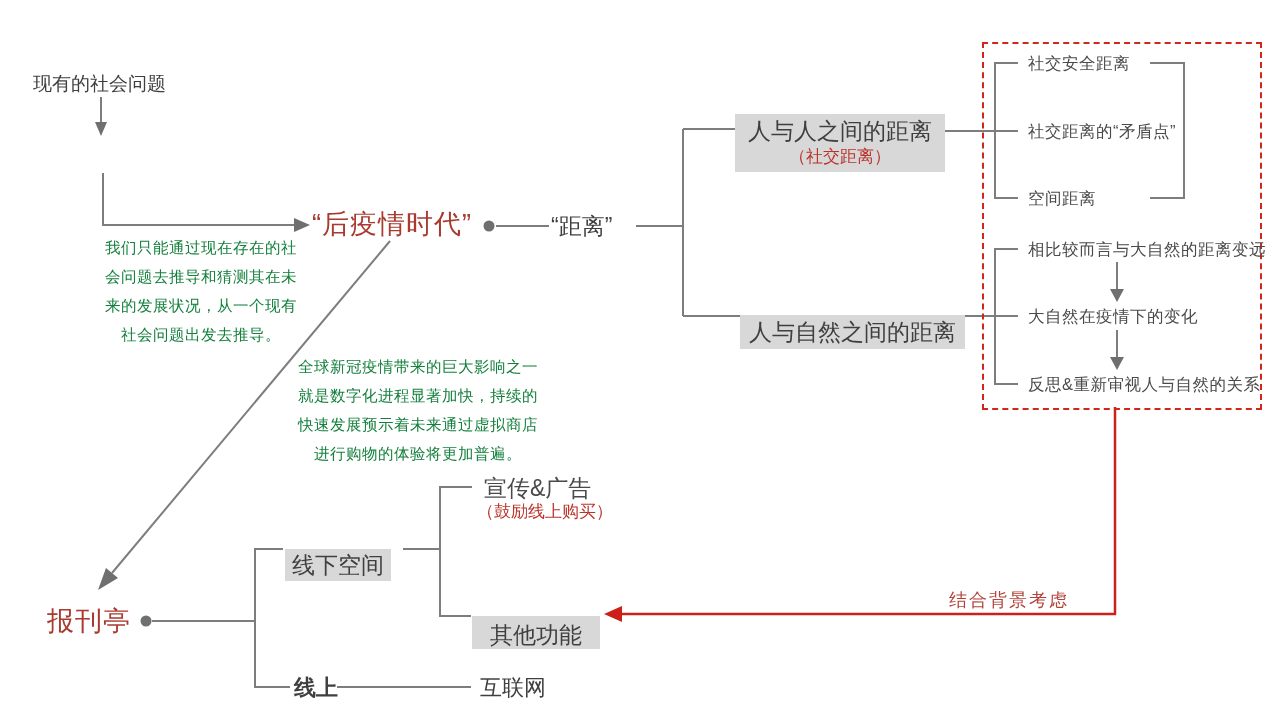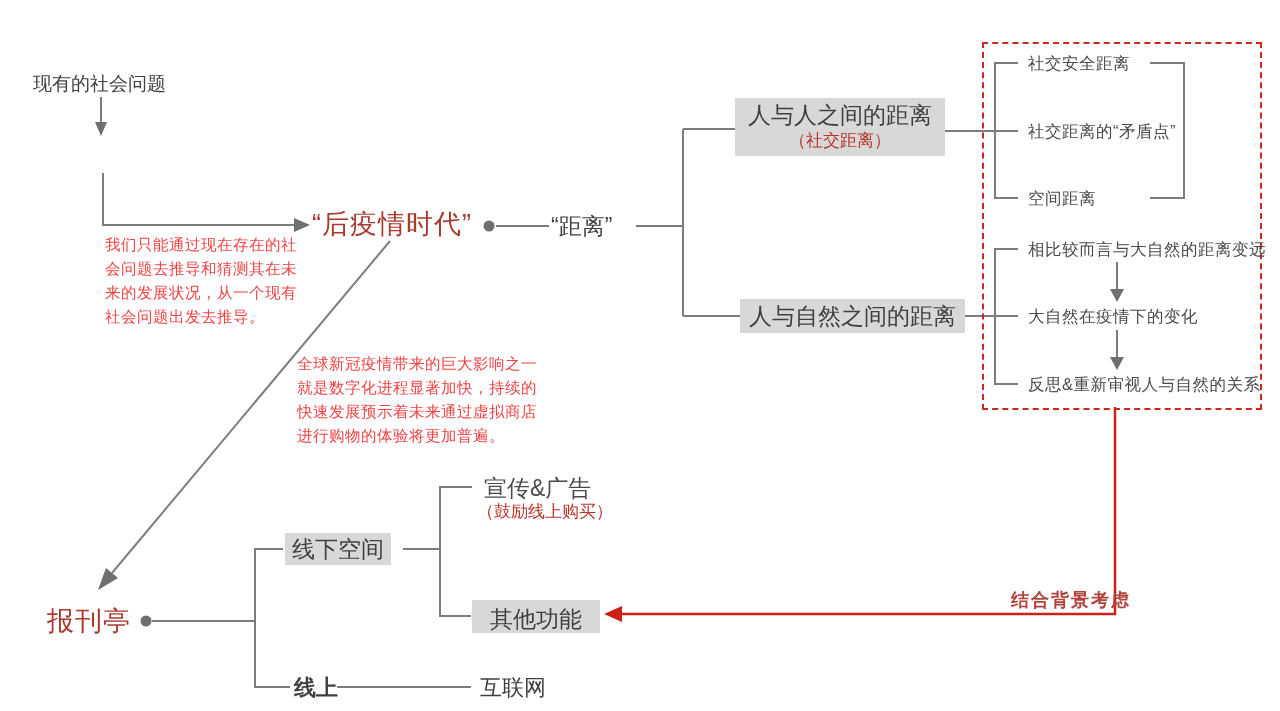--- a/index.html
+++ b/index.html
@@ -7,24 +7,24 @@
     position:relative;width:1280px;height:711px;overflow:hidden;background:#ffffff;
     font-family:"Liberation Sans","DejaVu Sans",sans-serif;
   }
   .wires{position:absolute;left:0;top:0;width:1280px;height:711px;}
   .node{position:absolute;white-space:nowrap;color:#3f3f3f;}
   .t-sm{font-size:19px;line-height:24px;}
   .t-xl{font-size:29px;line-height:36px;letter-spacing:1px;}
   .t-red-xl{font-size:27px;line-height:34px;color:#a93a30;letter-spacing:1px;}
   .t-mid{font-size:23px;line-height:30px;text-align:center;}
   .t-item{font-size:16.5px;line-height:22px;color:#4a4a4a;letter-spacing:0.5px;}
-  .para{position:absolute;white-space:normal;color:#ef4444;font-size:15.5px;line-height:24px;letter-spacing:0.5px;}
+  .para{position:absolute;white-space:normal;color:#15803d;font-size:15.5px;line-height:29px;letter-spacing:0.5px;text-align:center;}
   .gbox{
     position:absolute;background:#d8d8d8;display:flex;flex-direction:column;
-    align-items:center;justify-content:center;color:#3f3f3f;
+    align-items:center;justify-content:center;color:#3f3f3f;margin-top:16px;
   }
   .gbox .ttl{font-size:23px;line-height:27px;white-space:nowrap;}
   .gbox .sub{font-size:17px;line-height:23px;color:#bb342a;white-space:nowrap;}
   .red-sub{color:#bb342a;font-size:17px;line-height:22px;}
   .dashed-box{position:absolute;left:982px;top:42px;width:276px;height:364px;border:2px dashed #cf271c;}
   .ctx-note{font-size:18px;line-height:23px;color:#b2433c;letter-spacing:2px;}
 </style>
 </head>
 <body>
 
@@ -97,15 +97,15 @@
     <div class="ttl">线下空间</div>
   </div>
   <div class="node t-mid" style="left:484px;top:473px;color:#4a4a4a;">宣传&amp;广告</div>
   <div class="node red-sub" style="left:477px;top:501px;">（鼓励线上购买）</div>
   <div class="gbox" style="left:472px;top:600px;width:128px;height:33px;justify-content:flex-end;">
     <div class="ttl">其他功能</div>
   </div>
   <div class="node t-mid" style="left:294px;top:673px;font-size:22px;font-weight:bold;">线上</div>
   <div class="node t-mid" style="left:480px;top:673px;font-size:22px;">互联网</div>
 
-  <div class="node ctx-note" style="left:1011px;top:589px;font-weight:bold;">结合背景考虑</div>
+  <div class="node ctx-note" style="left:949px;top:589px;">结合背景考虑</div>
 
 </div>
 
 </body></html>

